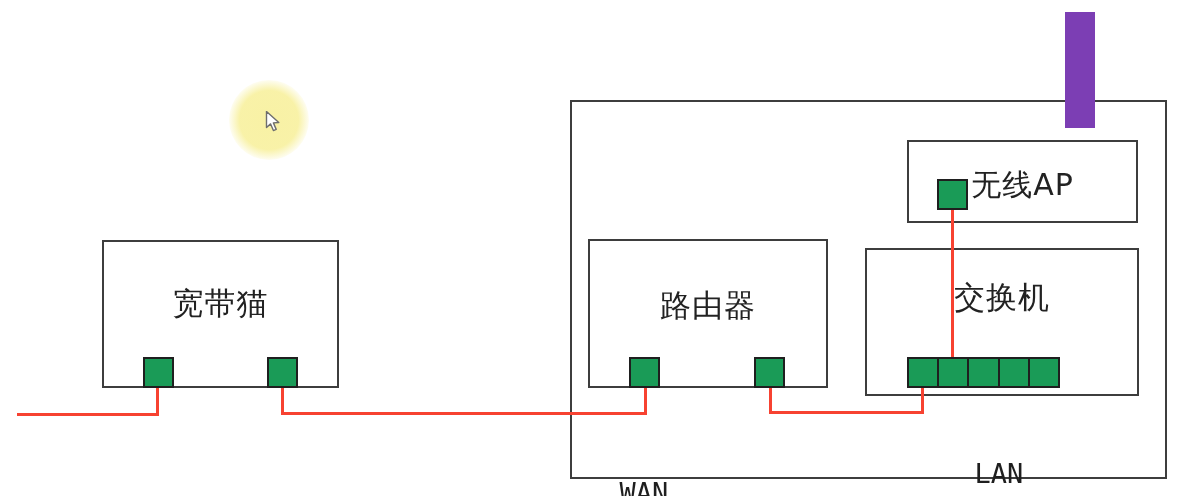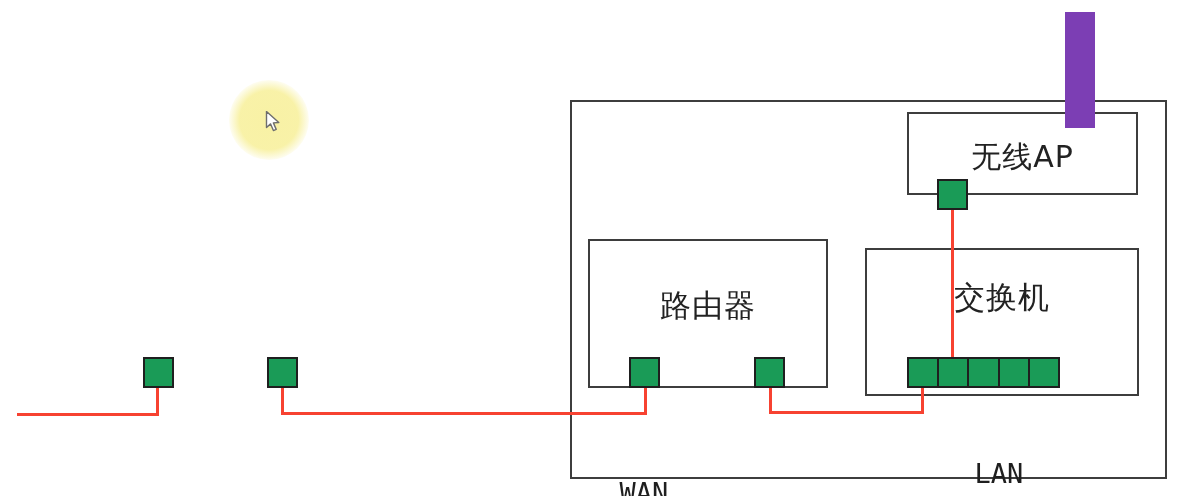--- a/index.html
+++ b/index.html
@@ -37,30 +37,33 @@
   }
   .cursor{position:absolute;left:265px;top:111px;}
 </style>
 </head>
 <body>
 
 <div class="canvas">
 
   <div class="box" style="left:570px;top:100px;width:597px;height:379px;"></div>
 
+  <div class="box" style="left:102px;top:240px;width:237px;height:148px;">
+    <span class="dev-label" style="top:41px;">宽带猫</span>
+  </div>
 
   <div class="box" style="left:588px;top:239px;width:240px;height:149px;">
     <span class="dev-label" style="top:44px;">路由器</span>
   </div>
 
   <div class="box" style="left:865px;top:248px;width:274px;height:148px;">
     <span class="dev-label" style="top:27px;">交换机</span>
   </div>
 
-  <div class="box" style="left:907px;top:112px;width:231px;height:83px;padding-left:47px;">
+  <div class="box" style="left:907px;top:140px;width:231px;height:83px;padding-left:47px;">
     <span class="dev-label" style="top:23px;font-size:30px;">无线AP</span>
   </div>
 
   <div class="cable" style="left:156px;top:386px;width:3px;height:30px;"></div>
   <div class="cable" style="left:17px;top:413px;width:142px;height:3px;"></div>
 
   <div class="cable" style="left:281px;top:386px;width:3px;height:29px;"></div>
   <div class="cable" style="left:281px;top:412px;width:366px;height:3px;"></div>
   <div class="cable" style="left:644px;top:386px;width:3px;height:29px;"></div>
 

